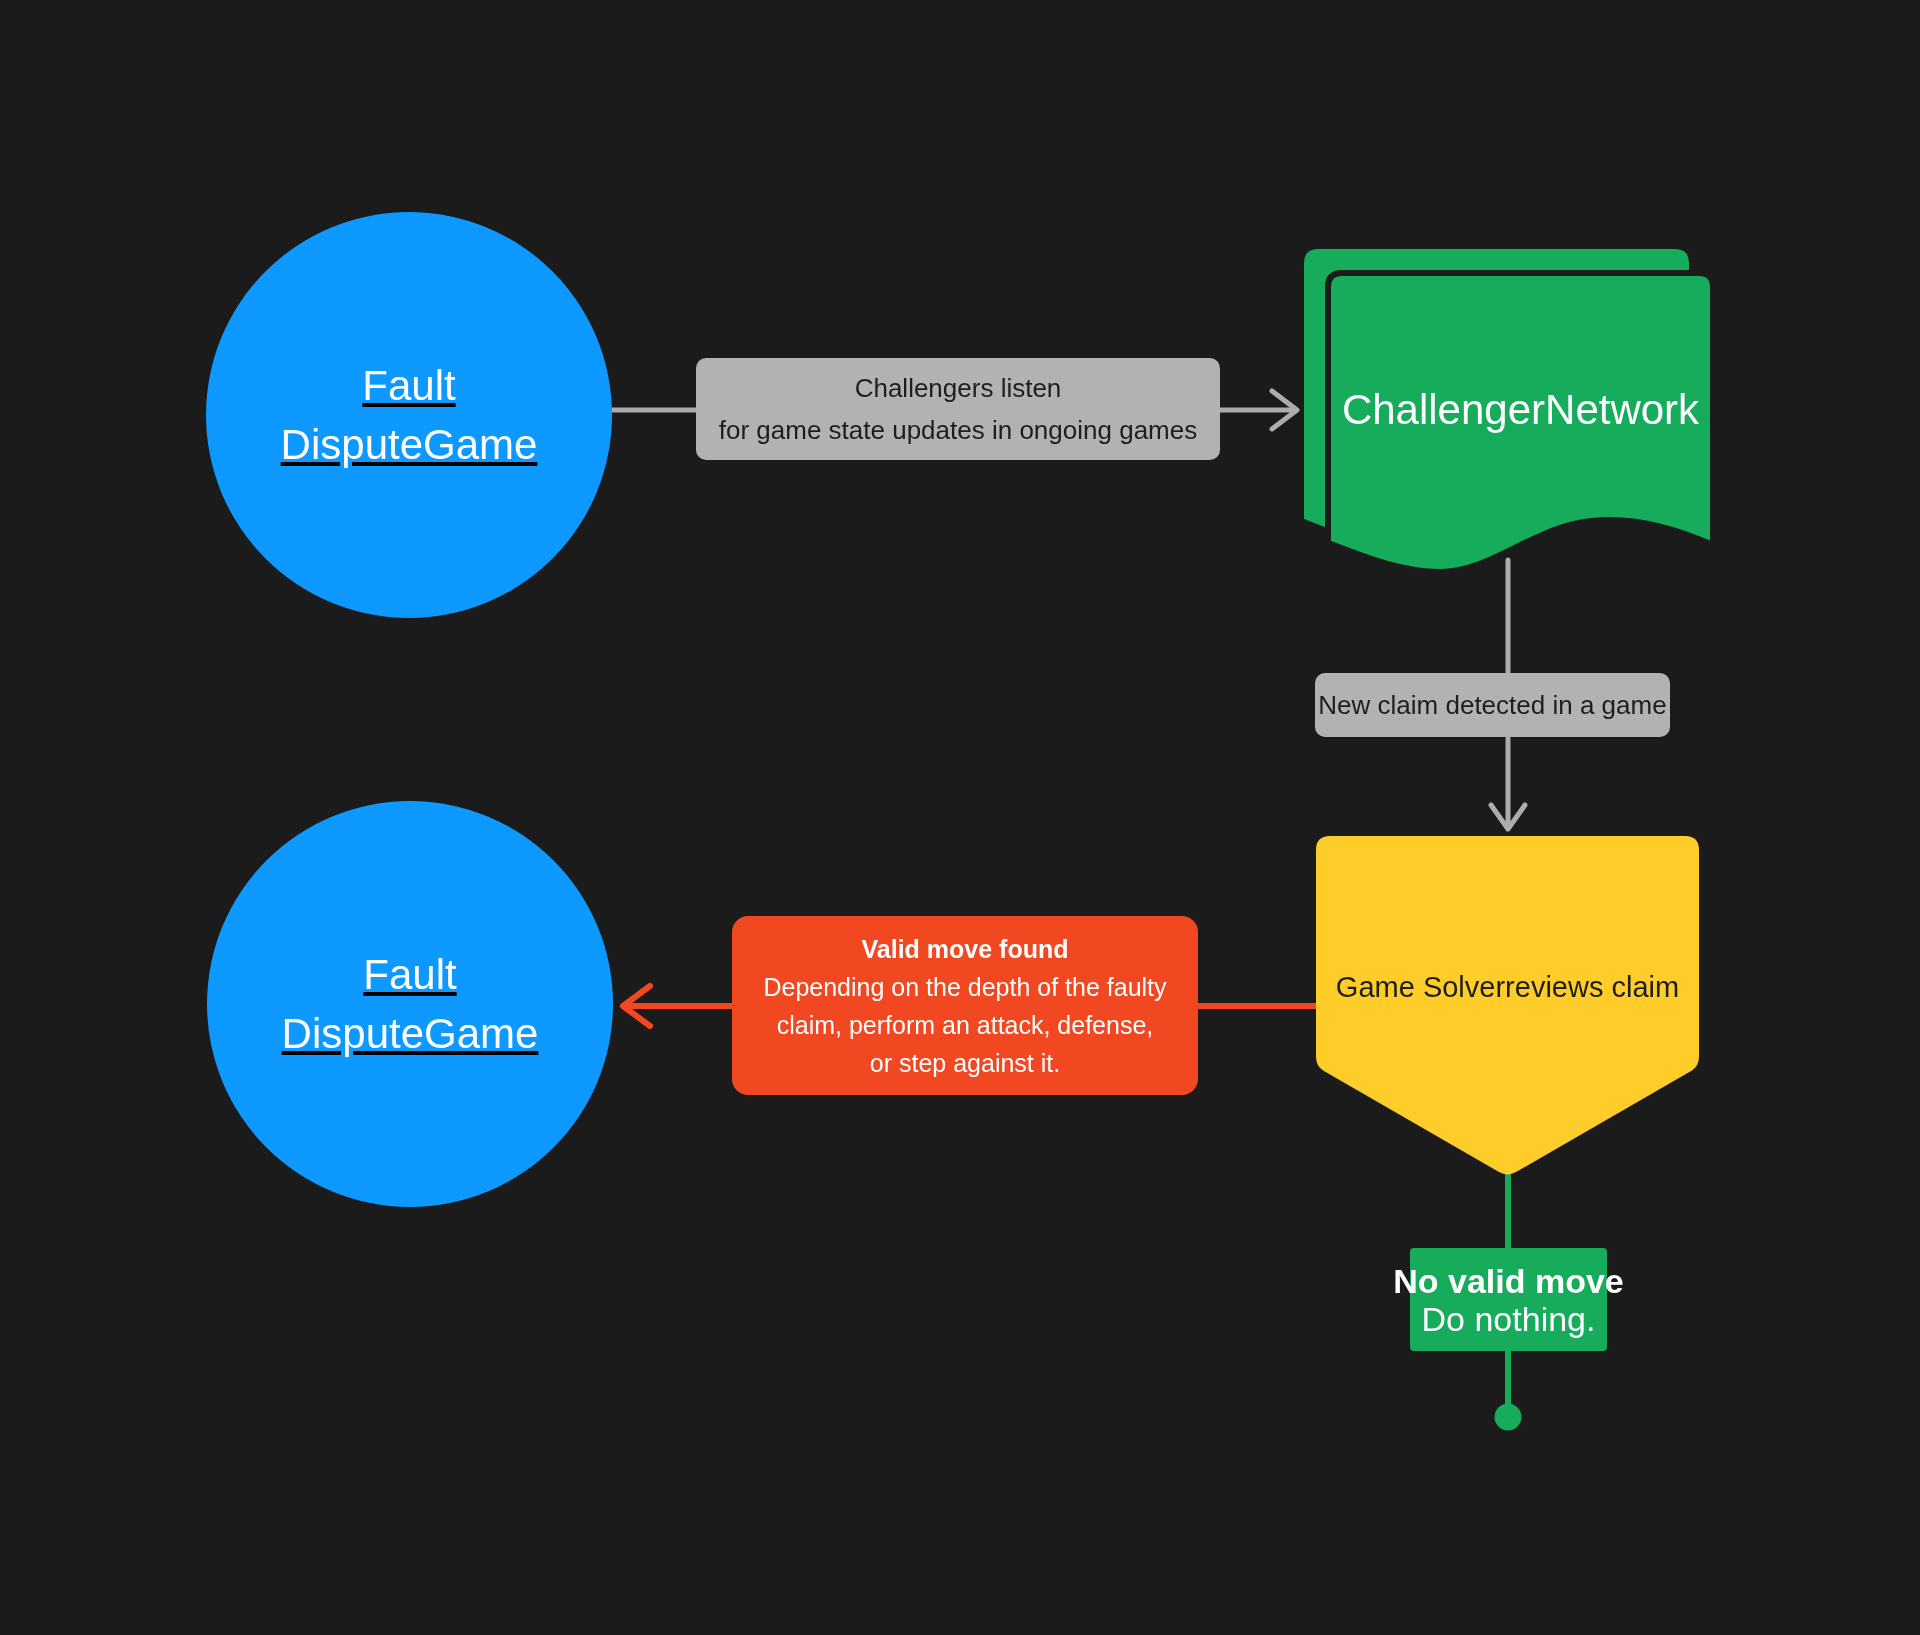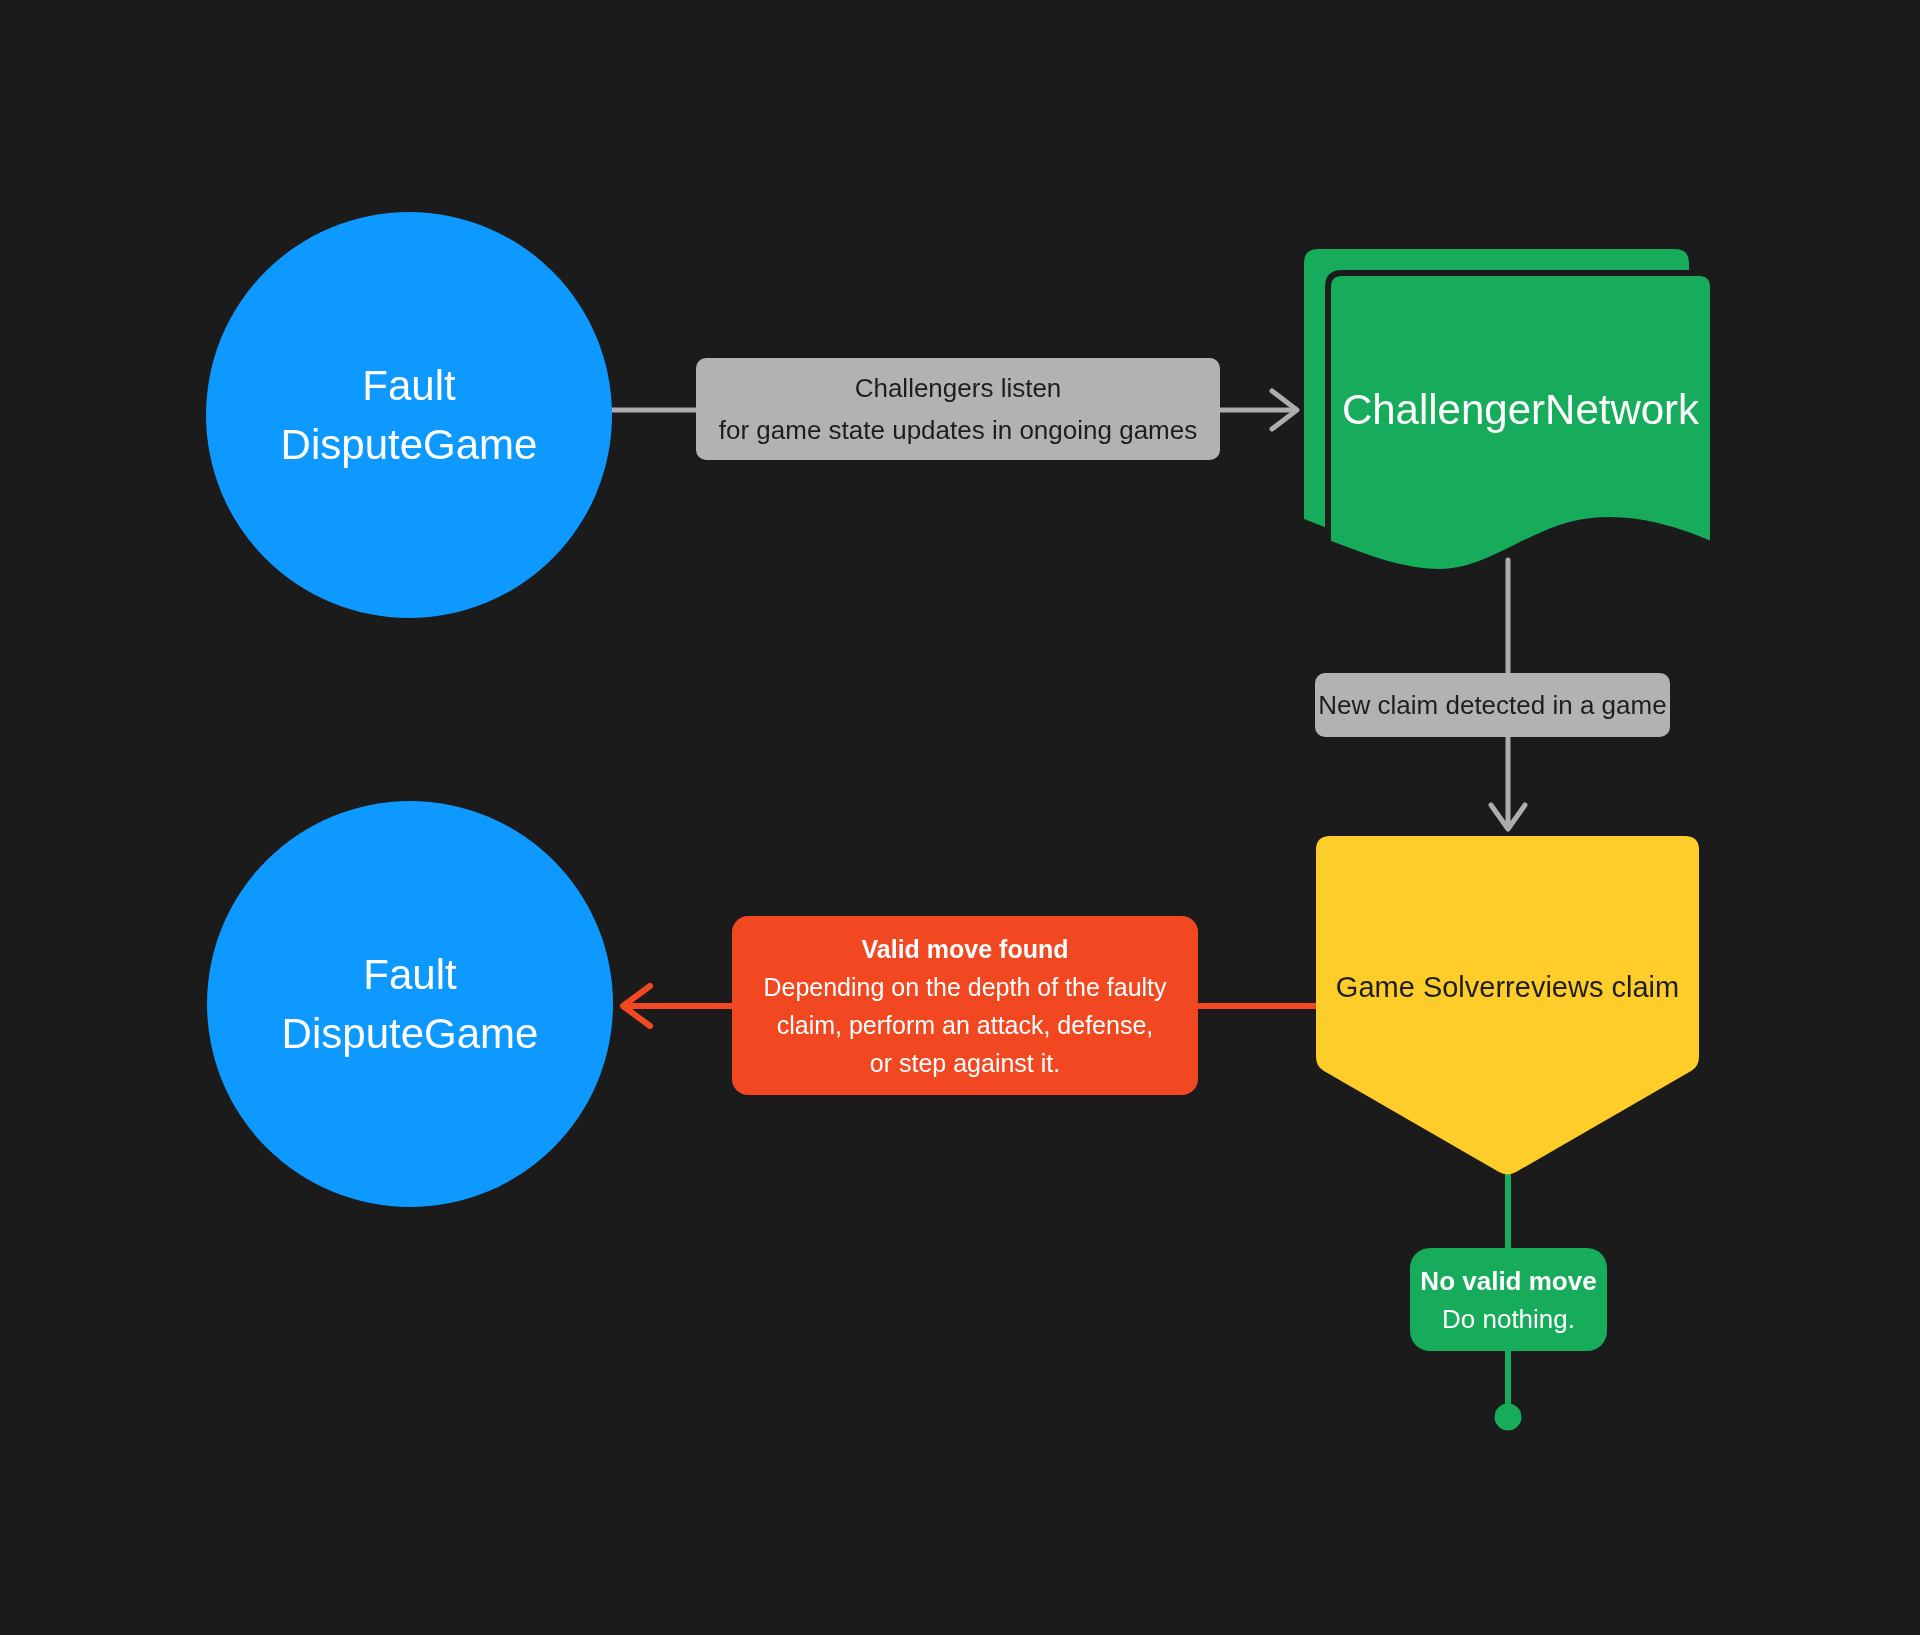--- a/index.html
+++ b/index.html
@@ -32,20 +32,21 @@
   .node-circle {
     position: absolute;
     width: 406px;
     height: 406px;
     border-radius: 50%;
     background: var(--blue, #0D99FF);
     display: flex;
     flex-direction: column;
     align-items: center;
     justify-content: center;
+    text-decoration: underline;
   }
   .shape-text {
     color: var(--light_text, #FFFFFF);
     font-size: 42px;
     line-height: 59px;
     font-weight: 400;
     text-align: center;
     white-space: nowrap;
   }
   .shape-text-dark {
@@ -91,22 +92,22 @@
   .callout .title { font-weight: 700; display: block; }
   .callout span { display: block; }
   .red-box {
     background: var(--red, #F24822);
     border-radius: 16px;
     font-size: 25px;
     line-height: 38px;
   }
   .green-box {
     background: var(--green, #16AC5C);
-    border-radius: 20px;
-    font-size: 26px;
+    border-radius: 4px;
+    font-size: 34px;
     line-height: 38px;
   }
 </style>
 </head>
 <body>
 
 <div class="canvas">
 
   <svg class="layer" width="1920" height="1635" viewBox="0 0 1920 1635">
 

